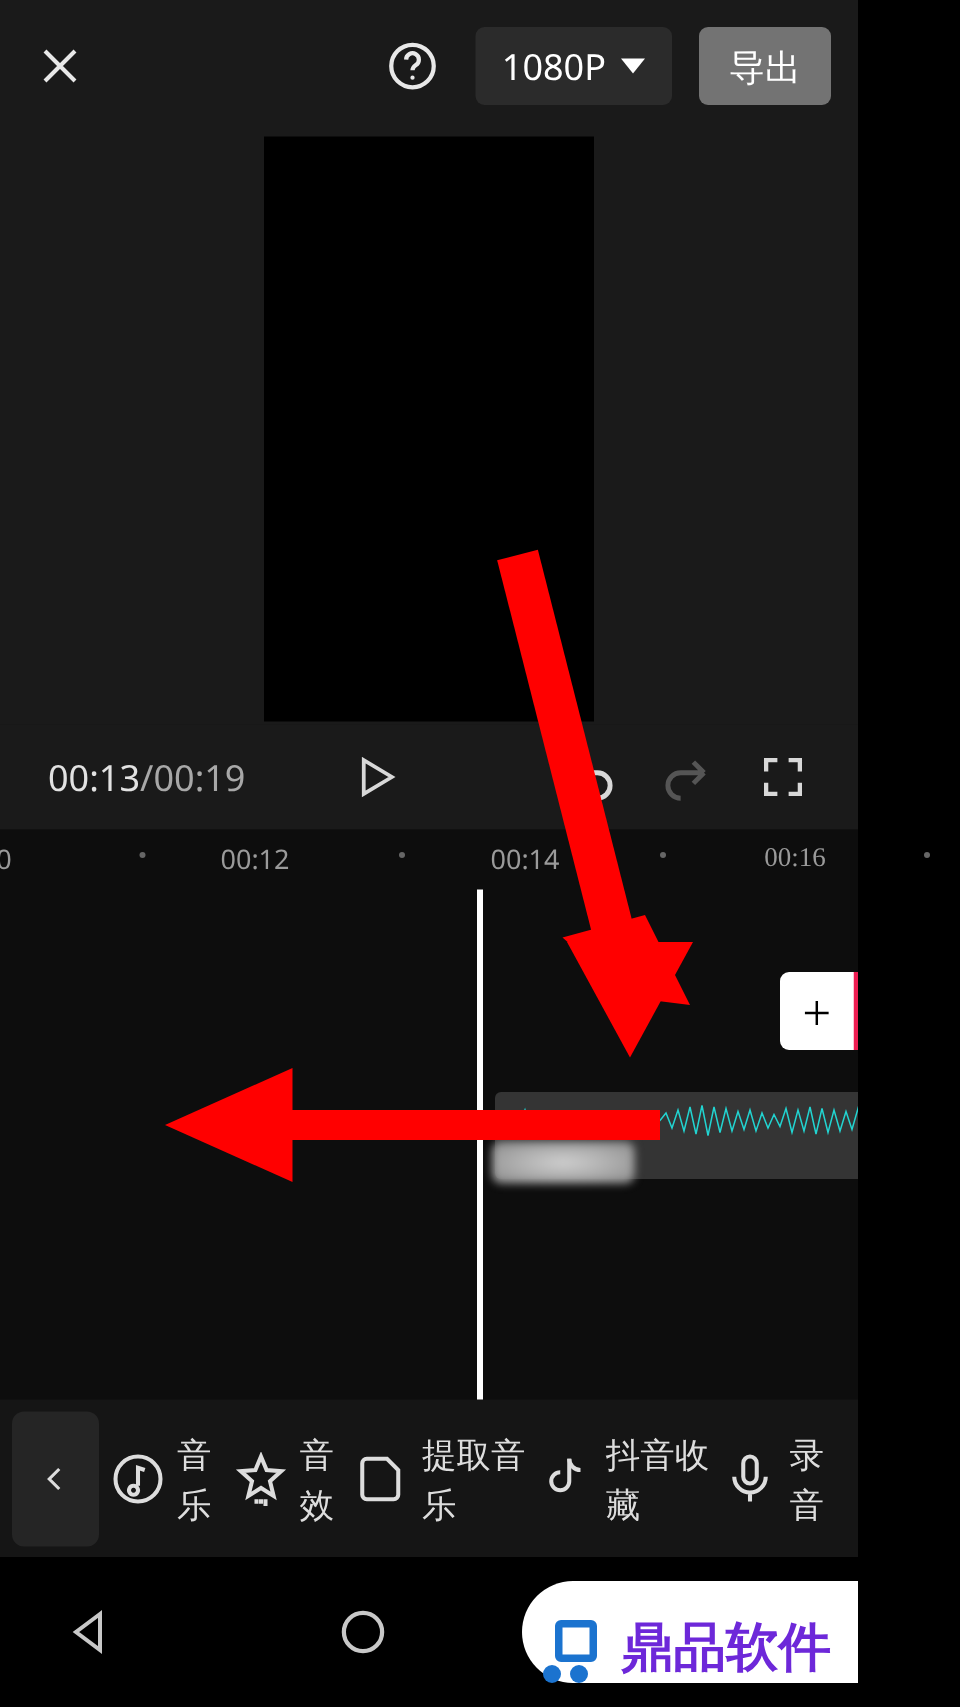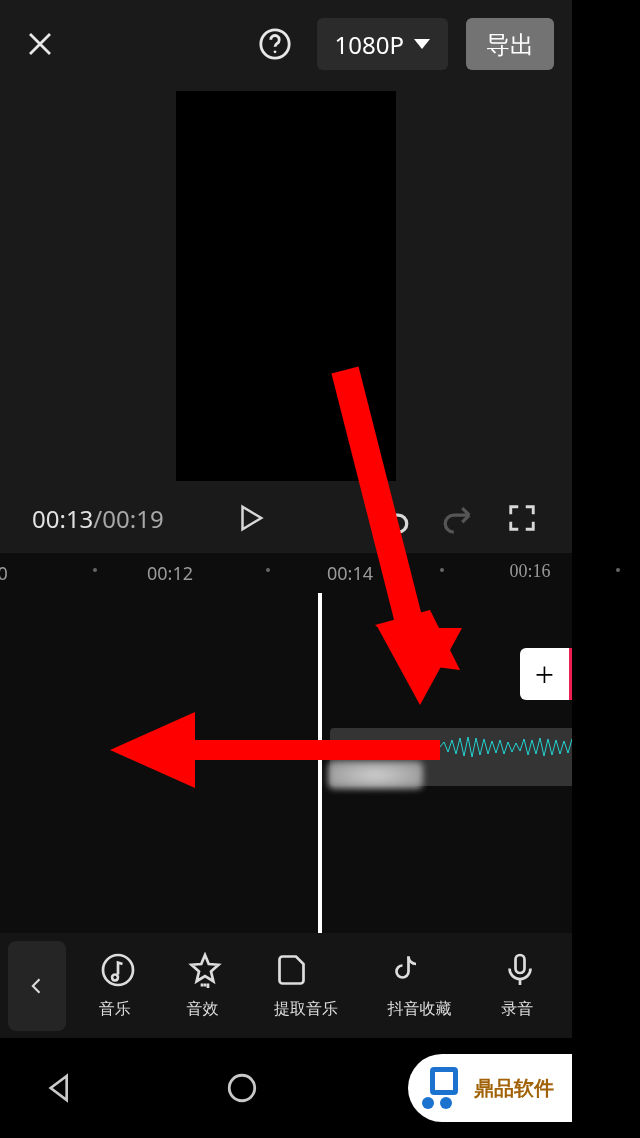--- a/index.html
+++ b/index.html
@@ -35,26 +35,26 @@
   .playhead { position: absolute; top: 40px; bottom: 12px; left: 320px; width: 4px; background: #fff; transform: translateX(-50%); }
   .add-btn { position: absolute; right: 0; top: 95px; width: 52px; height: 52px; background: #fff; border-top-left-radius: 6px; border-bottom-left-radius: 6px; display: flex; align-items: center; justify-content: center; font-size: 34px; color: #000; font-weight: 300; border-right: 3px solid #ee1d52; }
   .audio-clip { position: absolute; top: 175px; left: 330px; right: 0; height: 58px; background: #343434; border-radius: 4px 0 0 4px; overflow: hidden; }
   .waveform { position: absolute; top: 8px; left: 0; right: 0; height: 22px; }
   .audio-label { position: absolute; left: 328px; top: 208px; width: 95px; height: 28px; background: radial-gradient(#cfcfcf, #8a8a8a); border-radius: 6px; filter: blur(3px); }
 
   
   .toolbar { position: absolute; bottom: 100px; left: 0; right: 0; height: 105px; background: #151515; display: flex; align-items: center; padding: 0 8px; }
   .back-chip { width: 58px; height: 90px; background: #252525; border-radius: 8px; display: flex; align-items: center; justify-content: center; color: #ddd; margin-right: 8px; }
   .tool-strip { flex: 1; display: flex; justify-content: space-around; }
-  .tool { display: flex; flex-direction: column; align-items: flex-start; gap: 8px; color: #ddd; font-size: 16px; }
+  .tool { display: flex; flex-direction: row; align-items: center; gap: 8px; color: #ddd; font-size: 23px; }
   .tool .ic { width: 38px; height: 38px; display: flex; align-items: center; justify-content: center; }
 
   
   .sysnav { position: absolute; bottom: 0; left: 0; right: 0; height: 100px; background: #000; display: flex; justify-content: space-around; align-items: center; color: #c8c8c8; }
-  .brand-pill { position: absolute; right: 0; bottom: 16px; height: 68px; background: #fff; border-top-left-radius: 34px; border-bottom-left-radius: 34px; display: flex; align-items: center; padding: 0 18px 0 14px; gap: 10px; color: #a16207; font-size: 20px; font-weight: 600; }
+  .brand-pill { position: absolute; right: 0; bottom: 16px; height: 68px; background: #fff; border-top-left-radius: 34px; border-bottom-left-radius: 34px; display: flex; align-items: flex-end; padding: 0 18px 0 14px; gap: 10px; color: #6d28d9; font-size: 35px; font-weight: 600; }
   .brand-pill .logo { width: 42px; height: 42px; position: relative; }
   .brand-pill .logo::before { content:""; position:absolute; top:0; left:8px; width:18px; height:18px; border:5px solid #1b73cf; border-radius:4px; }
   .brand-pill .logo::after { content:""; position:absolute; bottom:0; left:0; width:12px; height:12px; background:#1b73cf; border-radius:50%; box-shadow: 18px 0 0 #1b73cf, 18px 18px 0 -14px transparent; }
 
   
   .arrows { position: absolute; inset: 0; pointer-events: none; }
 
   svg { display: block; }
 </style>
 </head>

